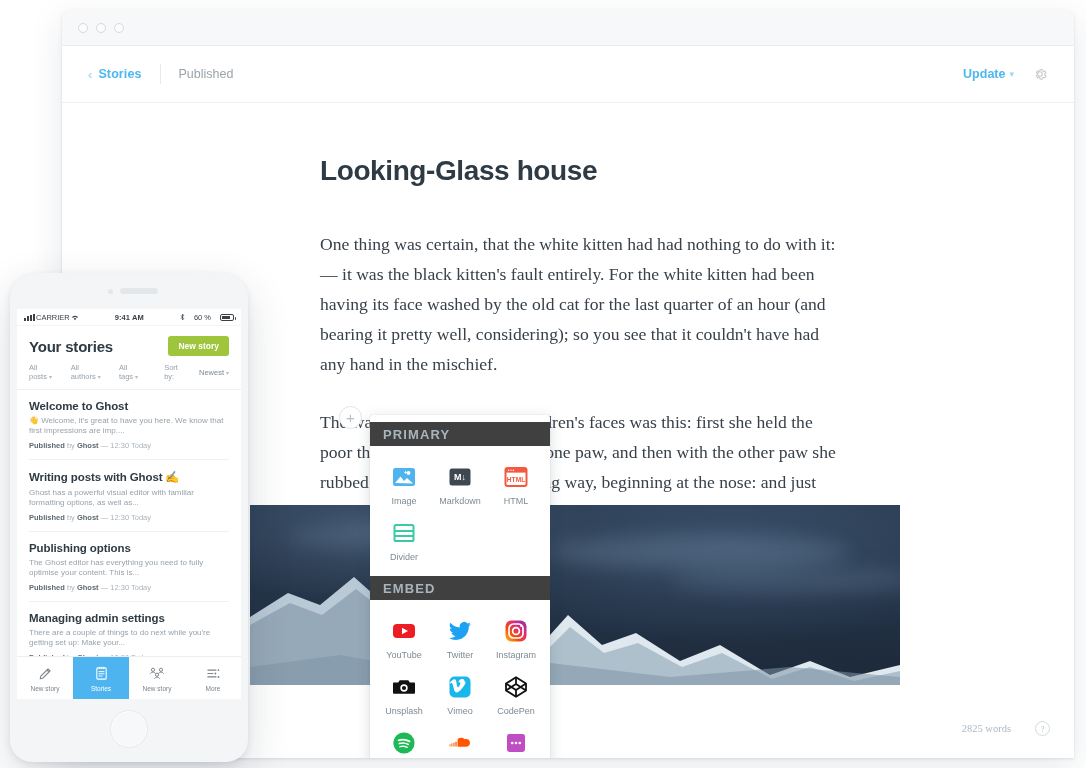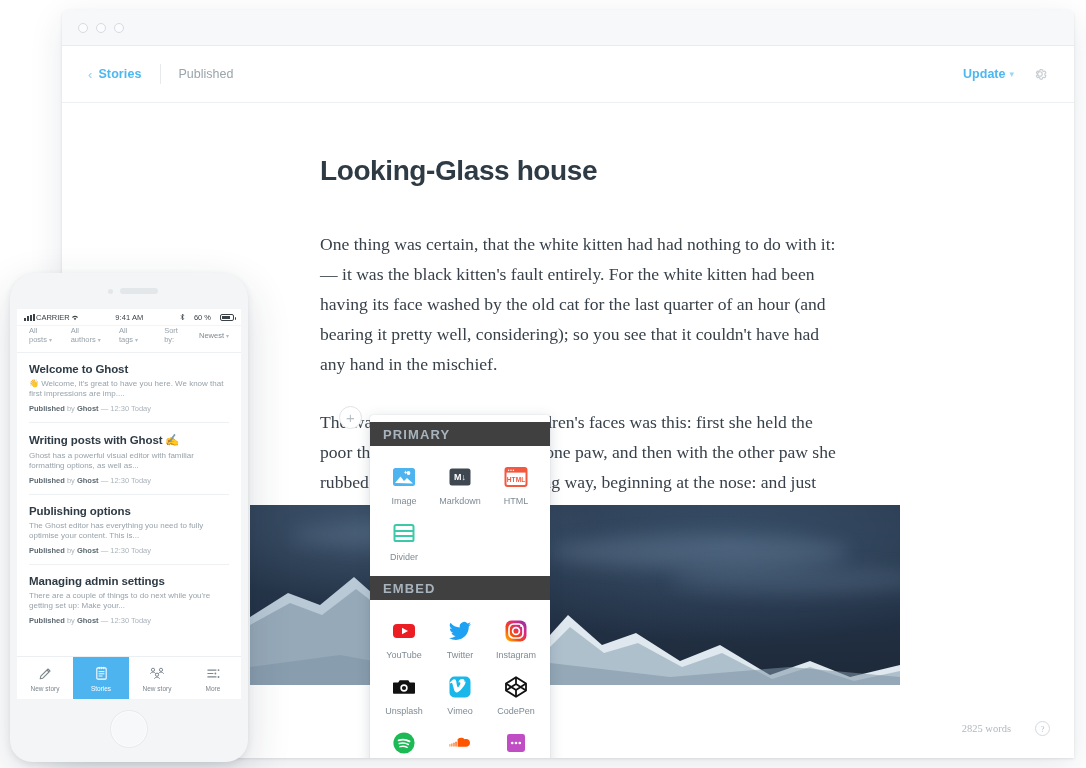--- a/index.html
+++ b/index.html
@@ -147,21 +147,21 @@
     background: #f6f8f9; border: 1px solid #e7ebee;
     box-shadow: inset 0 0 0 1px #fbfcfd;
   }
 
   .status-bar {
     height: 17px; display: flex; align-items: center;
     padding: 0 7px; font-size: 7.5px; color: #3b4247; gap: 4px;
     border-bottom: 1px solid #f2f4f6;
   }
   .sb-left { display: flex; align-items: center; gap: 1px; }
-  .sb-center { margin: 0 auto; font-weight: 400; letter-spacing: .1px; }
+  .sb-center { margin: 0 auto; font-weight: 700; letter-spacing: .1px; }
   .sb-right { display: flex; align-items: center; gap: 9px; }
   .bars { display: flex; align-items: flex-end; gap: 1px; height: 7px; }
   .bars i { width: 2px; background: #3b4247; display: block; }
   .batt { width: 14px; height: 7px; border: 1px solid #3b4247; border-radius: 2px;
           position: relative; padding: 1px; }
   .batt::after { content: ""; position: absolute; right: -3px; top: 2px;
                  width: 1.5px; height: 3px; background: #3b4247; border-radius: 0 1px 1px 0; }
   .batt i { display: block; height: 100%; width: 75%; background: #3b4247; }
 
   .m-header { display: flex; align-items: center; padding: 10px 12px 7px; }
@@ -467,20 +467,24 @@
           <svg width="5" height="8" viewBox="0 0 8 12">
             <path fill="none" stroke="#3b4247" stroke-width="1.1" d="M1.5 3.2L6 8.8 4 10.8V1.2l2 2L1.5 8.8"></path>
           </svg>
           <span>60 %</span>
           <span class="batt">
               <i></i>
             </span>
         </span>
       </div>
 
+      <div class="m-header">
+        <span class="m-title">Your stories</span>
+        <span class="m-newstory">New story</span>
+      </div>
 
       <div class="m-filters">
         <span>
           <span>All posts</span><span class="caret">▾</span>
         </span>
         <span>
           <span>All authors</span><span class="caret">▾</span>
         </span>
         <span>
           <span>All tags</span><span class="caret">▾</span>

